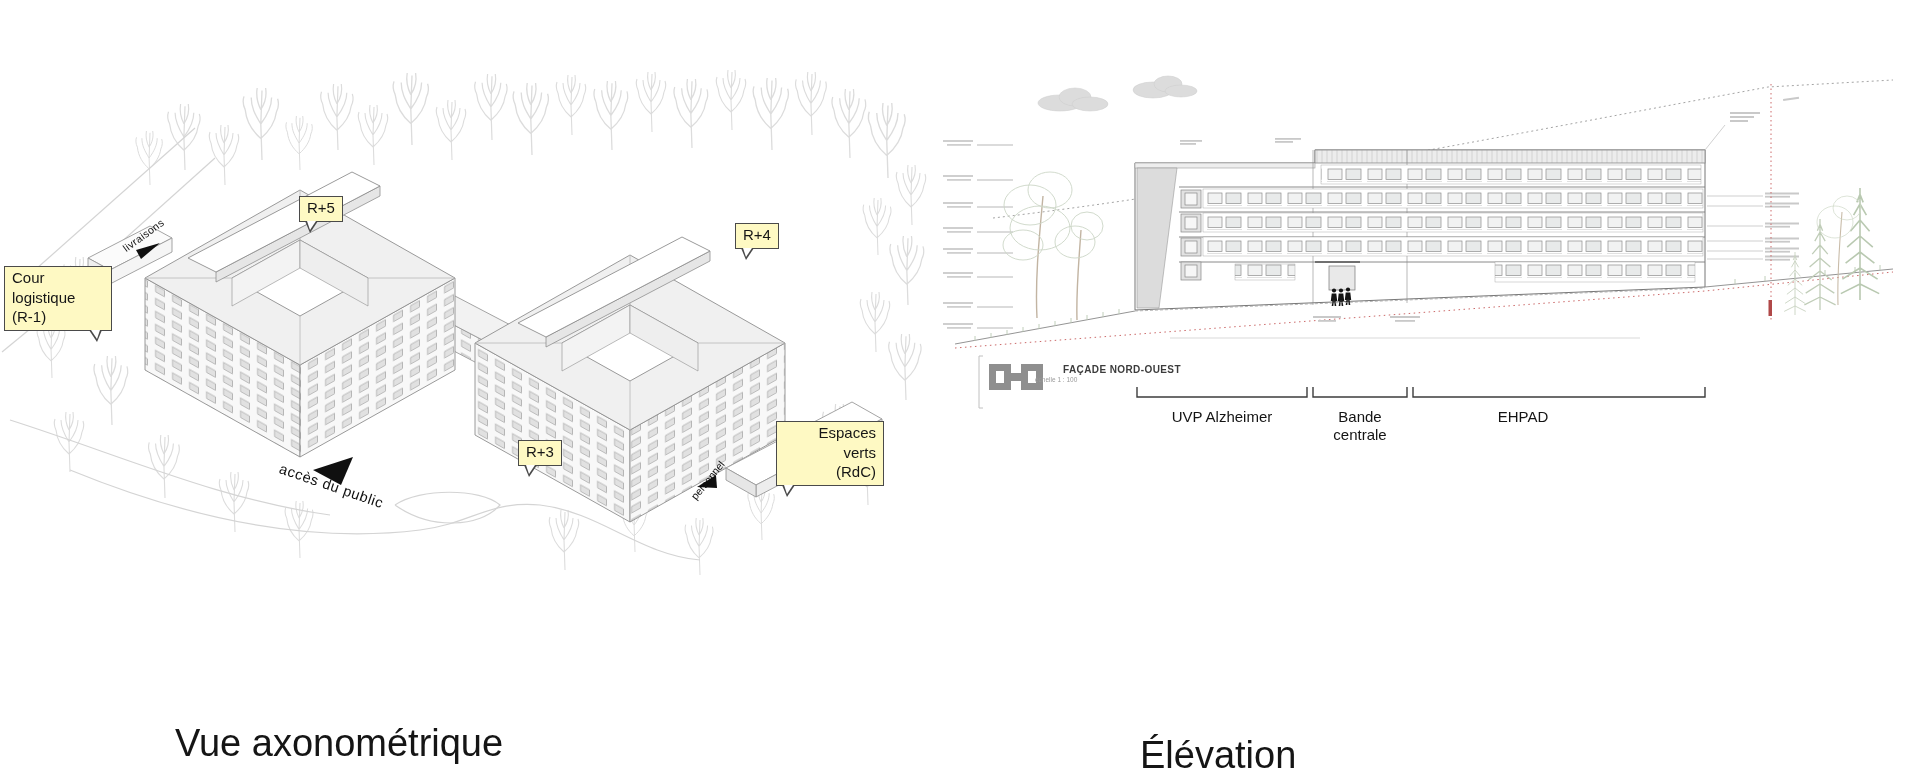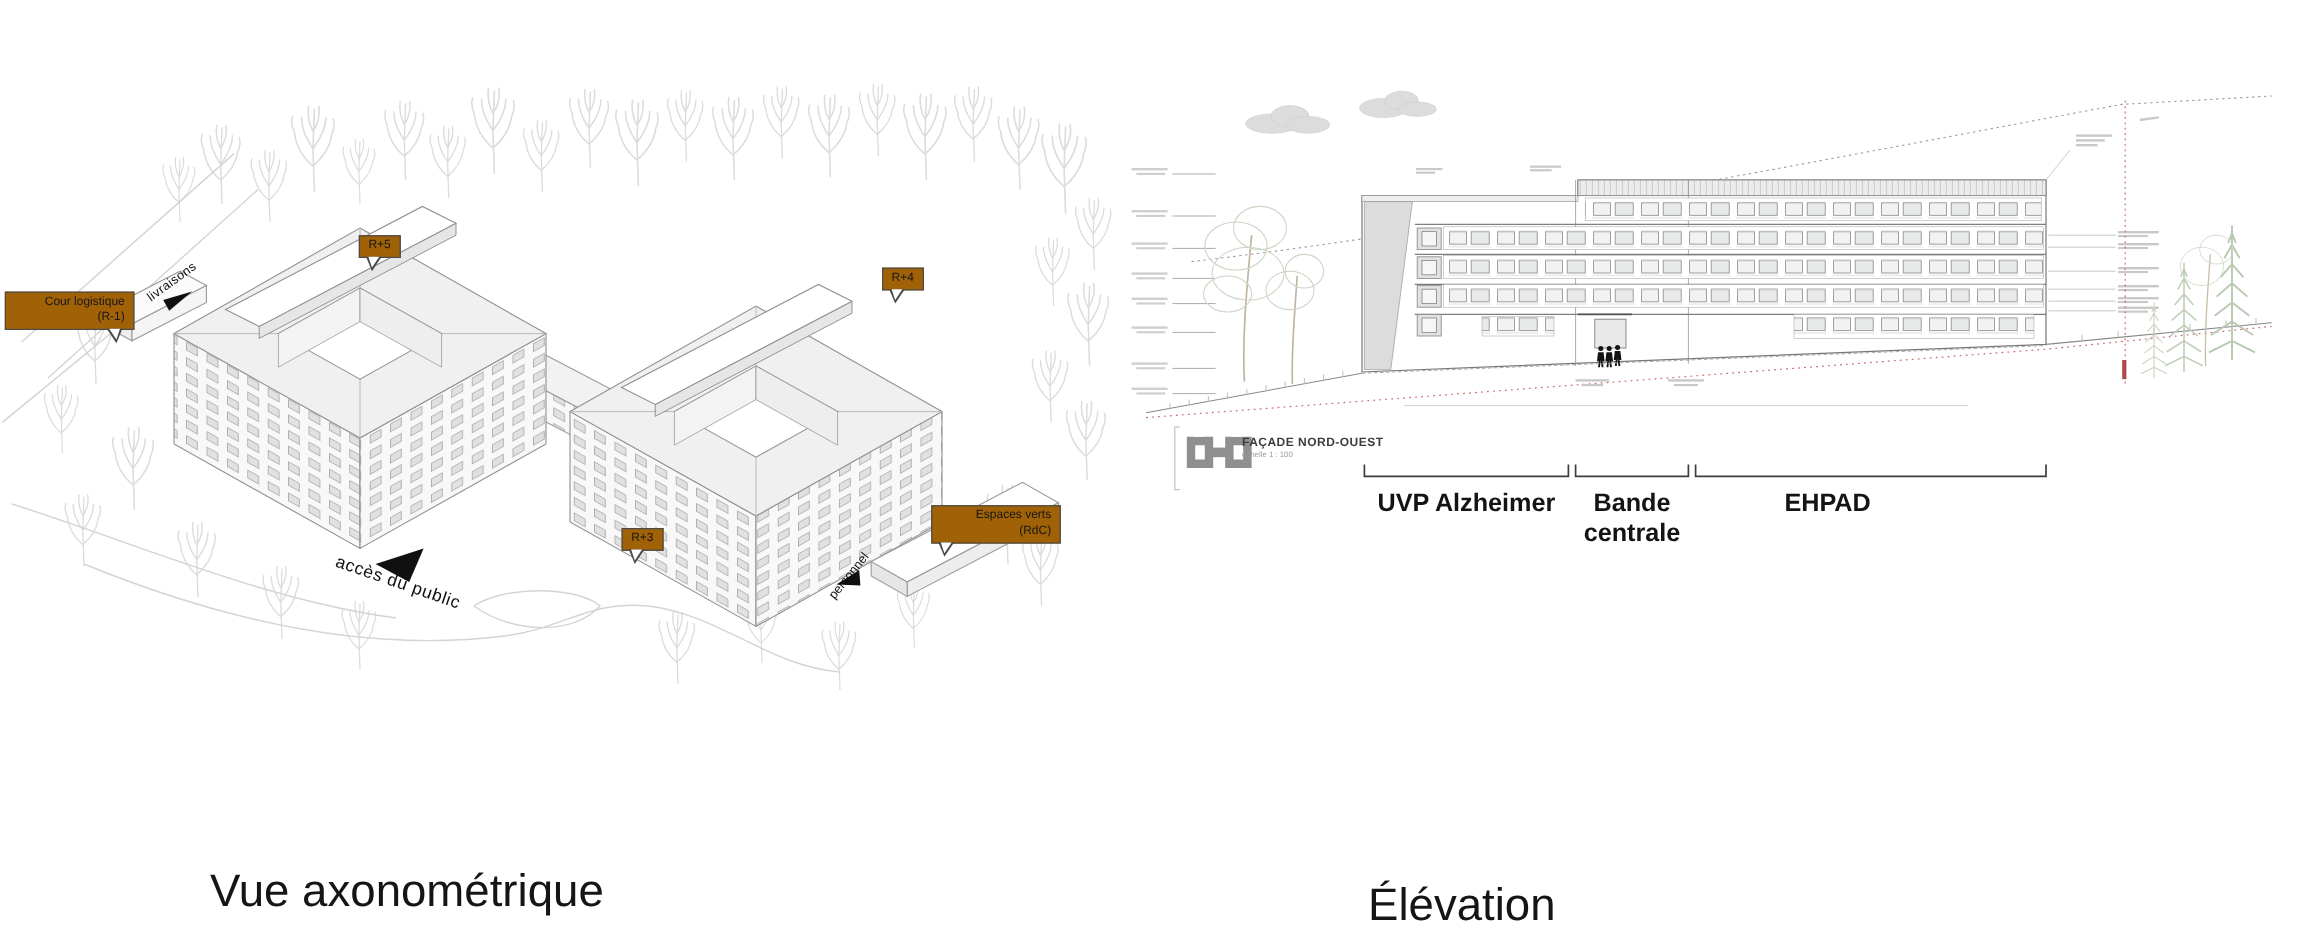--- a/index.html
+++ b/index.html
@@ -3,47 +3,47 @@
 <meta charset="utf-8">
 <style>
   html,body{margin:0;padding:0;background:#ffffff;}
   body{width:1920px;height:778px;position:relative;overflow:hidden;
        font-family:"Liberation Sans", sans-serif;color:#1a1a1a;}
   .panel{position:absolute;top:0;height:778px;}
   #axo-panel{left:0;width:935px;}
   #elev-panel{left:935px;width:985px;}
   svg{display:block;}
   
-  .callout{position:absolute;background:#a16207;border:1.4px solid #4a4a4a;
-           padding:1px 7px 3px;font-size:10px;line-height:1.3;color:#161616;
+  .callout{position:absolute;background:#fef9c3;border:1.4px solid #4a4a4a;
+           padding:1px 7px 3px;font-size:15px;line-height:1.3;color:#161616;
            white-space:pre-line;z-index:4;}
   .tail-bl::before{content:"";position:absolute;left:5px;bottom:-12px;width:0;height:0;
            border-left:5px solid transparent;border-right:8px solid transparent;
            border-top:12px solid #4a4a4a;}
   .tail-bl::after{content:"";position:absolute;left:7px;bottom:-9px;width:0;height:0;
            border-left:3.5px solid transparent;border-right:6px solid transparent;
            border-top:9.5px solid #fff;}
   .tail-br::before{content:"";position:absolute;right:9px;bottom:-12px;width:0;height:0;
            border-right:5px solid transparent;border-left:8px solid transparent;
            border-top:12px solid #4a4a4a;}
   .tail-br::after{content:"";position:absolute;right:11px;bottom:-9px;width:0;height:0;
            border-right:3.5px solid transparent;border-left:6px solid transparent;
            border-top:9.5px solid #fff;}
   
   .flow{position:absolute;font-size:11px;color:#0e0e0e;white-space:nowrap;z-index:4;}
   #flow-livraisons{left:124px;top:243px;transform:rotate(-36deg);transform-origin:left center;font-size:10.5px;letter-spacing:.4px;}
   #flow-acces{left:280px;top:460px;transform:rotate(19deg);transform-origin:left center;font-size:14.5px;letter-spacing:.6px;}
   #flow-personnel{left:693px;top:492px;transform:rotate(-51deg);transform-origin:left center;font-size:10.5px;}
   
   #facade-titleblock{position:absolute;left:1035px;top:364px;z-index:4;}
-  #facade-title{font-size:10px;font-weight:bold;color:#3c3c3c;letter-spacing:.4px;}
+  #facade-title{font-size:10px;font-weight:bold;color:#3c3c3c;letter-spacing:.4px;margin-left:28px;}
   #facade-scale{font-size:6.5px;color:#9a9a9a;margin-top:1px;}
   
-  .sec-label{position:absolute;top:408px;text-align:center;font-size:21px;
-             color:#141414;white-space:pre-line;line-height:1.18;z-index:4;font-weight:bold;}
+  .sec-label{position:absolute;top:408px;text-align:center;font-size:15px;
+             color:#141414;white-space:pre-line;line-height:1.18;z-index:4;}
   #sec-uvp{left:1137px;width:170px;}
   #sec-bande{left:1313px;width:94px;}
   #sec-ehpad{left:1377px;width:292px;}
   
   .fig-caption{position:absolute;top:722px;width:600px;text-align:left;
                font-size:38px;color:#151515;z-index:4;}
   #caption-axo{left:175px;}
   #caption-elev{left:1140px;margin-top:12px;}
 </style>
 </head>
@@ -337,21 +337,21 @@
     </g>
 
     <g stroke="#3c3c3c" stroke-width="1.4" fill="none">
       <path d="M202,387 V397 H372 V387"></path>
       <path d="M378,387 V397 H472 V387"></path>
       <path d="M478,387 V397 H770 V387"></path>
     </g>
   </svg>
 </div>
 
-<div class="callout tail-br" style="left:4px;top:243px;width:92px;text-align:right;">Cour logistique
+<div class="callout tail-br" style="left:4px;top:266px;width:92px;">Cour logistique
 (R-1)</div>
 <div class="callout tail-bl" style="left:299px;top:196px;">R+5</div>
 <div class="callout tail-bl" style="left:735px;top:223px;">R+4</div>
 <div class="callout tail-bl" style="left:518px;top:416px;margin-top:24px;">R+3</div>
 <div class="callout tail-bl" style="left:776px;top:421px;width:92px;text-align:right;">Espaces verts
 (RdC)</div>
 
 <div class="flow" id="flow-livraisons">livraisons</div>
 <div class="flow" id="flow-acces">accès du public</div>
 <div class="flow" id="flow-personnel">personnel</div>

